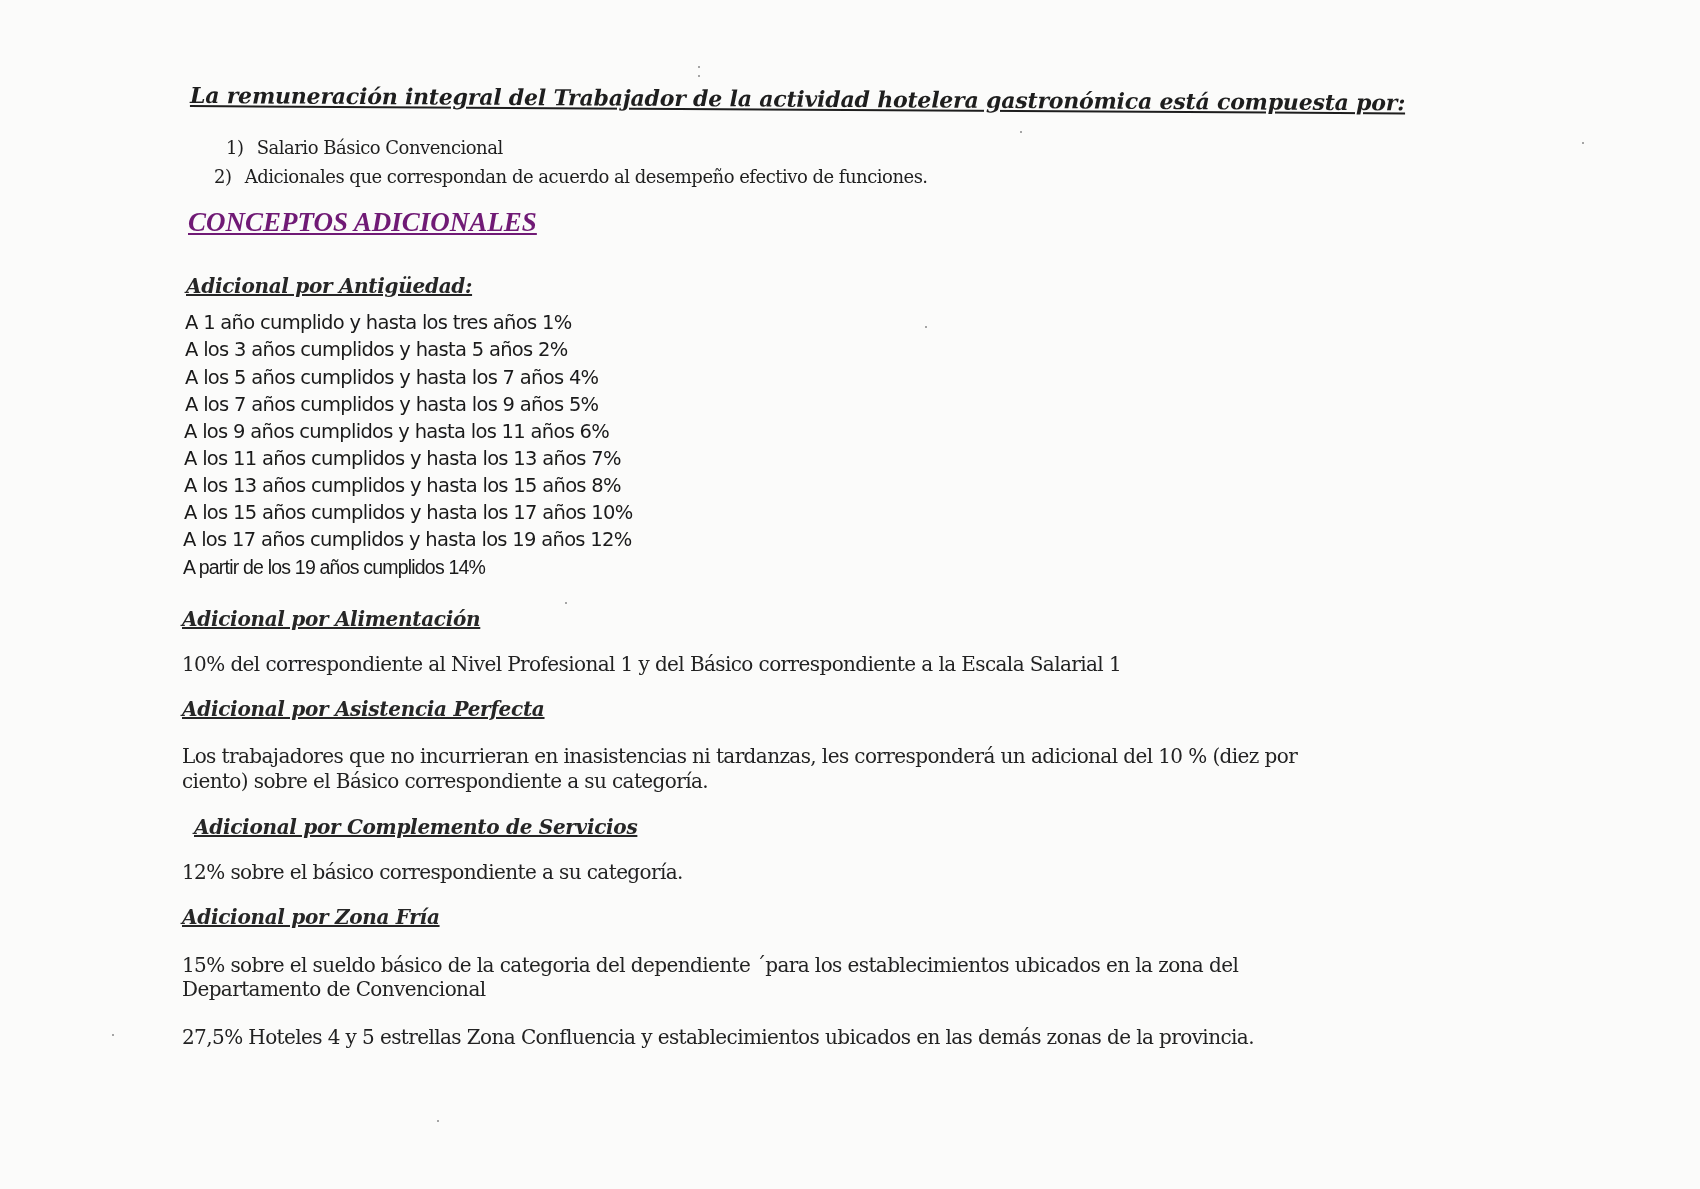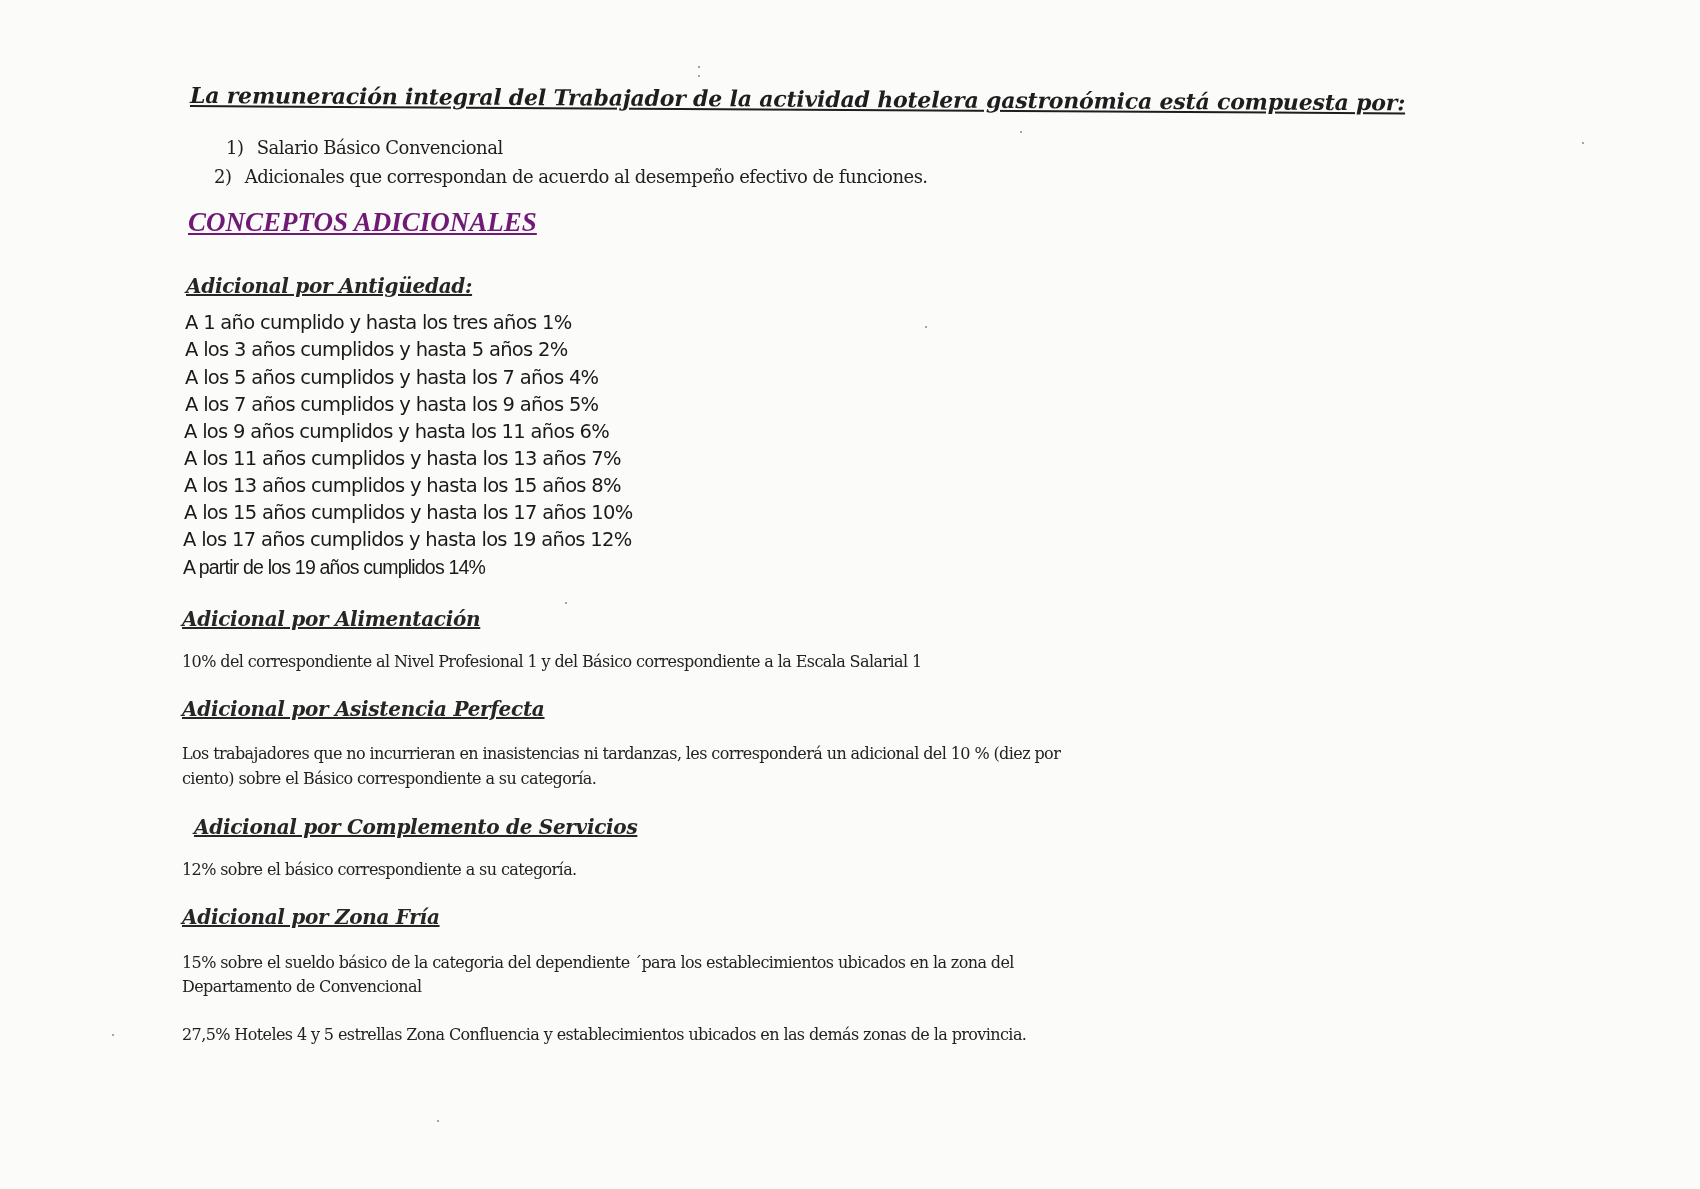--- a/index.html
+++ b/index.html
@@ -16,21 +16,21 @@
     .list-item { font-size: 18px; font-family: "DejaVu Serif", serif; letter-spacing: -0.5px; }
     .h-main {
       left: 188px; top: 207px; font-size: 27px; font-weight: bold; font-style: italic;
       font-family: "Liberation Serif", serif; text-decoration: underline; color: #701a75;
     }
     .h-sub {
       font-size: 20px; font-weight: bold; font-style: italic; font-family: "DejaVu Serif", serif;
       text-decoration: underline; letter-spacing: -0.3px; color: #262626;
     }
     .ant { font-size: 19.5px; font-family: "DejaVu Sans", sans-serif; letter-spacing: -0.7px; color: #1a1a1a; }
-    .body { font-size: 16px; font-family: "DejaVu Serif", serif; letter-spacing: -0.6px; color: #222; }
+    .body { font-size: 20px; font-family: "DejaVu Serif", serif; letter-spacing: -0.6px; color: #222; }
     .speck { position: absolute; width: 2px; height: 2px; background: #888; border-radius: 50%; }
   </style>
 </head>
 <body>
 
 <div>
 
   <div class="abs title">La remuneración integral del Trabajador  de la actividad hotelera gastronómica está compuesta por:</div>
 
   <div class="abs list-item" style="left:226px; top:137px;">

